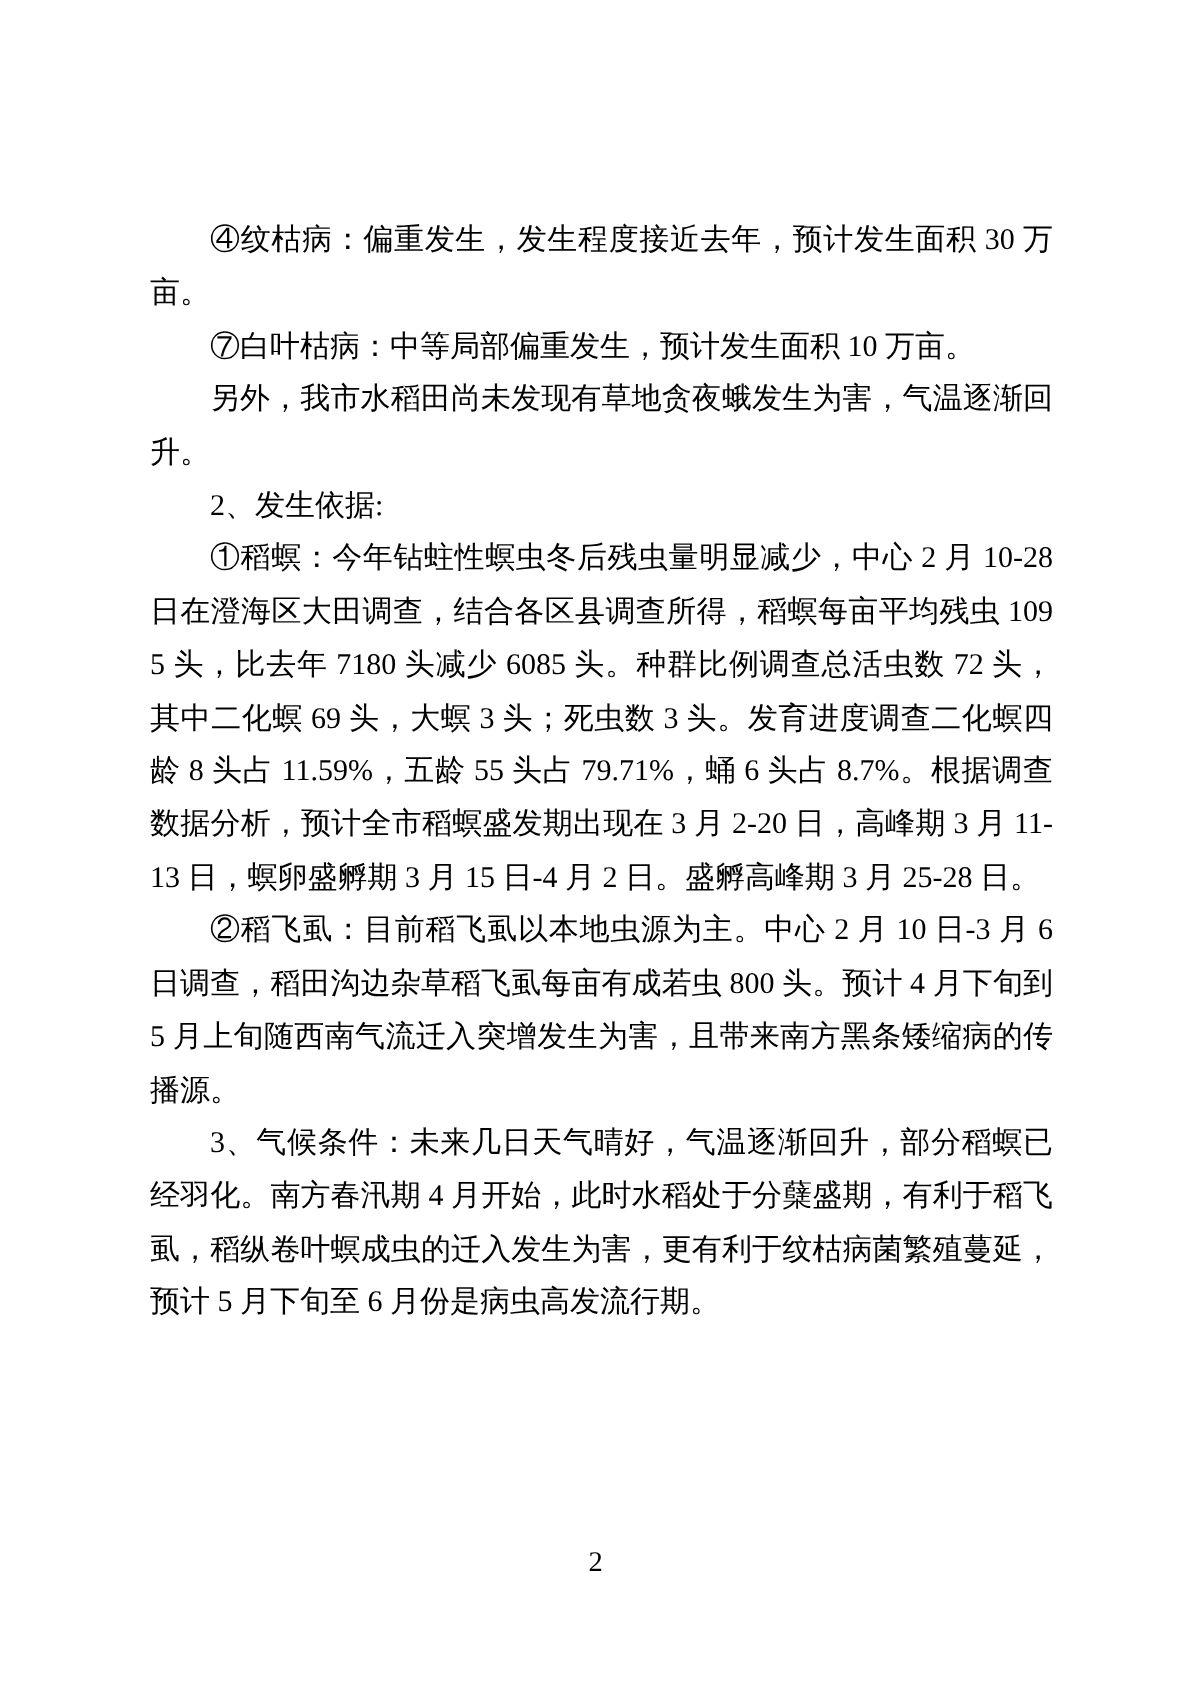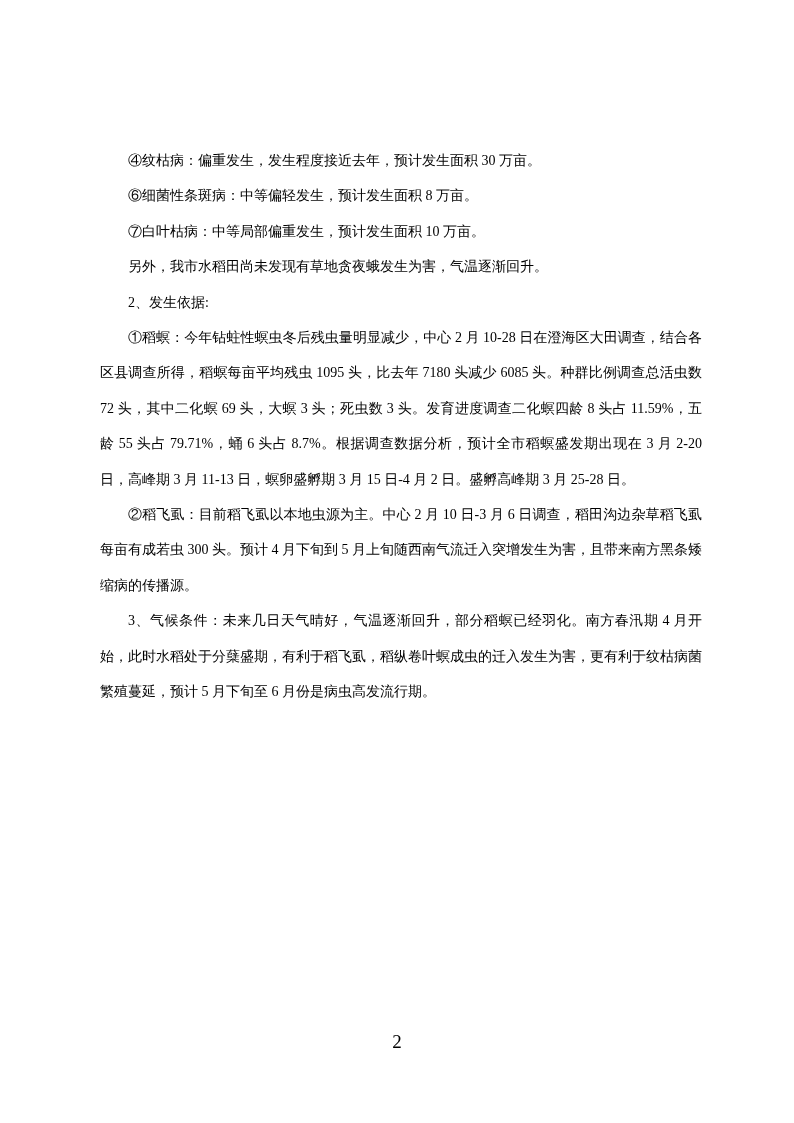--- a/index.html
+++ b/index.html
@@ -14,21 +14,21 @@
     background: #ffffff;
     overflow: hidden;
     font-family: "Liberation Serif", "DejaVu Serif", serif;
     color: #000000;
   }
   .content {
     position: absolute;
     left: 100px;
     top: 143px;
     width: 602px;
-    font-size: 14px;
+    font-size: 20px;
     line-height: 35.4px;
     text-align: justify;
     text-justify: inter-ideograph;
   }
   .content p {
     margin: 0;
     padding: 0;
     text-indent: 2em;
     word-break: break-all;
   }
@@ -41,22 +41,21 @@
     font-size: 19px;
     line-height: 24px;
   }
 </style>
 </head>
 <body>
 
 <div class="page">
   <div class="content">
     <p>④纹枯病：偏重发生，发生程度接近去年，预计发生面积 30 万亩。</p>
-    <p>⑥细菌性条斑病：中等偏轻发生，预计发生面积 8 万亩。</p>
     <p>⑦白叶枯病：中等局部偏重发生，预计发生面积 10 万亩。</p>
     <p>另外，我市水稻田尚未发现有草地贪夜蛾发生为害，气温逐渐回升。</p>
     <p>2、发生依据:</p>
     <p>①稻螟：今年钻蛀性螟虫冬后残虫量明显减少，中心 2 月 10-28 日在澄海区大田调查，结合各区县调查所得，稻螟每亩平均残虫 1095 头，比去年 7180 头减少 6085 头。种群比例调查总活虫数 72 头，其中二化螟 69 头，大螟 3 头；死虫数 3 头。发育进度调查二化螟四龄 8 头占 11.59%，五龄 55 头占 79.71%，蛹 6 头占 8.7%。根据调查数据分析，预计全市稻螟盛发期出现在 3 月 2-20 日，高峰期 3 月 11-13 日，螟卵盛孵期 3 月 15 日-4 月 2 日。盛孵高峰期 3 月 25-28 日。</p>
-    <p>②稻飞虱：目前稻飞虱以本地虫源为主。中心 2 月 10 日-3 月 6 日调查，稻田沟边杂草稻飞虱每亩有成若虫 300 头。预计 4 月下旬到 5 月上旬随西南气流迁入突增发生为害，且带来南方黑条矮缩病的传播源。</p>
+    <p>②稻飞虱：目前稻飞虱以本地虫源为主。中心 2 月 10 日-3 月 6 日调查，稻田沟边杂草稻飞虱每亩有成若虫 800 头。预计 4 月下旬到 5 月上旬随西南气流迁入突增发生为害，且带来南方黑条矮缩病的传播源。</p>
     <p>3、气候条件：未来几日天气晴好，气温逐渐回升，部分稻螟已经羽化。南方春汛期 4 月开始，此时水稻处于分蘖盛期，有利于稻飞虱，稻纵卷叶螟成虫的迁入发生为害，更有利于纹枯病菌繁殖蔓延，预计 5 月下旬至 6 月份是病虫高发流行期。</p>
   </div>
   <div class="page-number">2</div>
 </div>
 
 </body></html>

